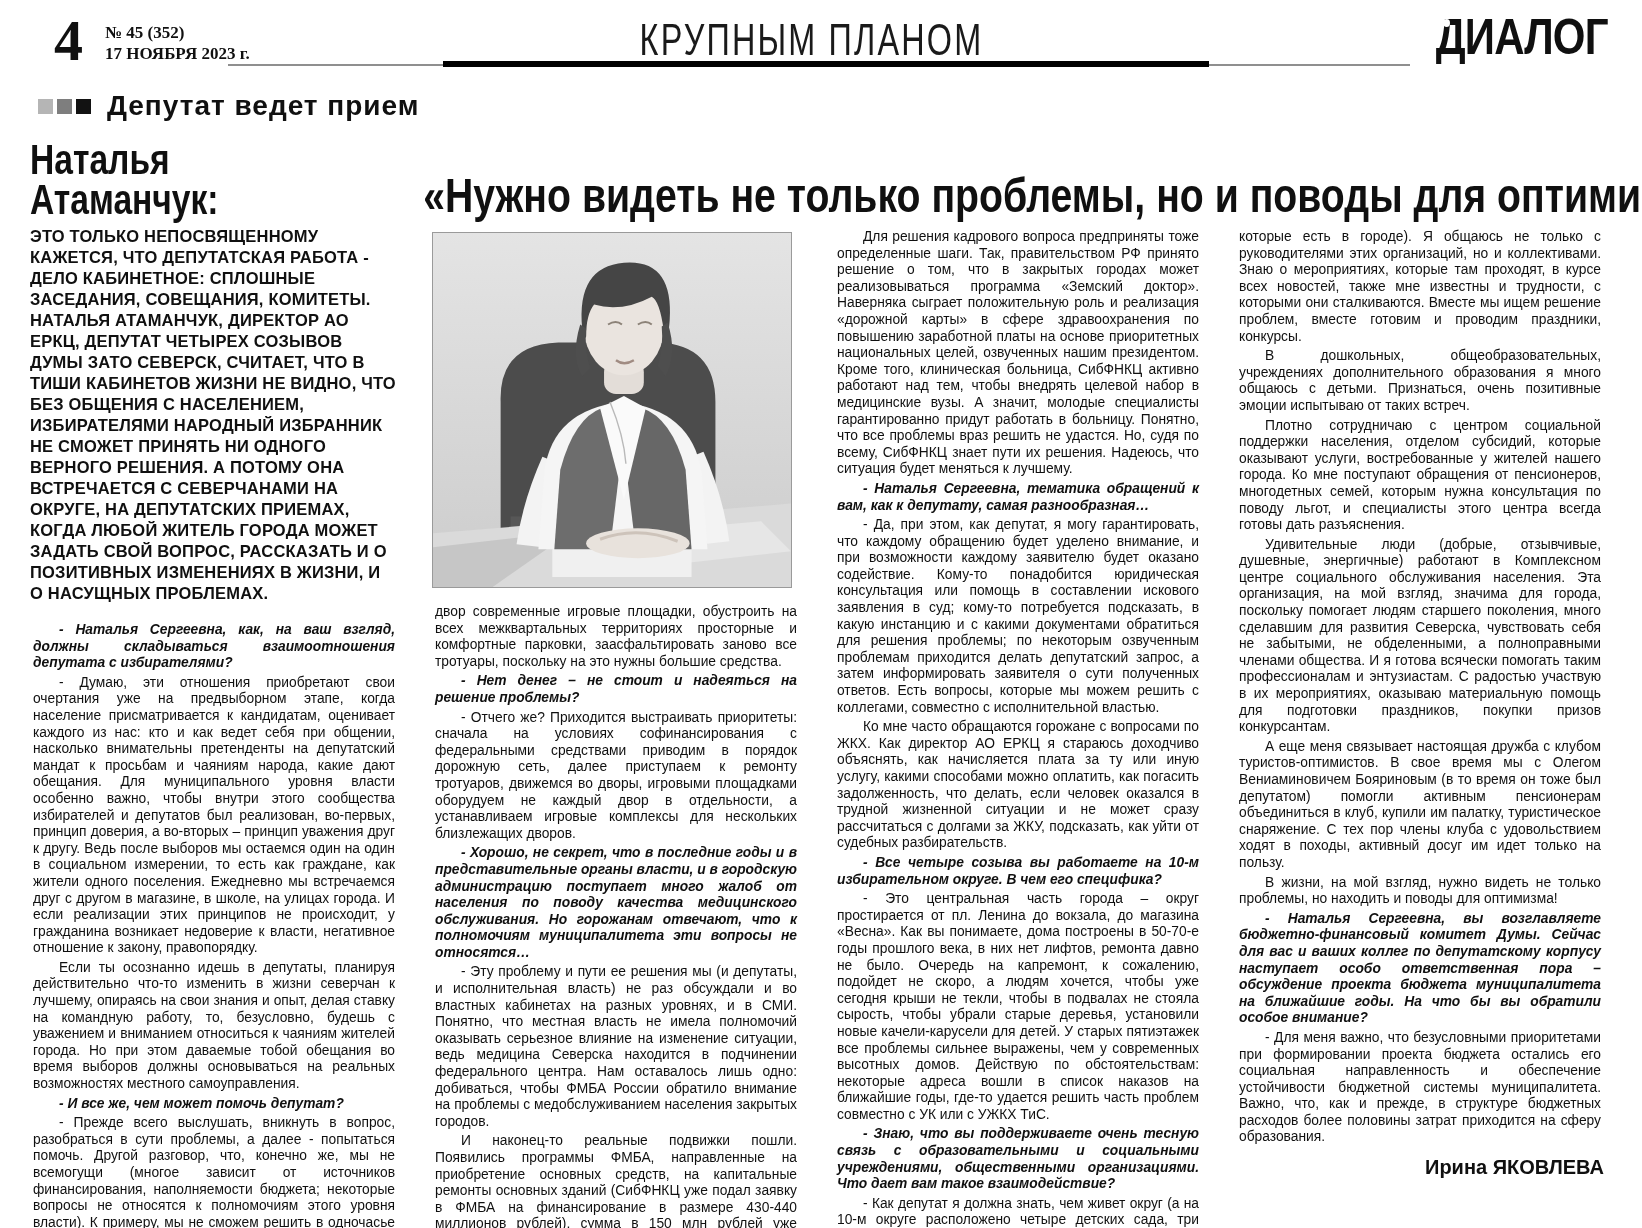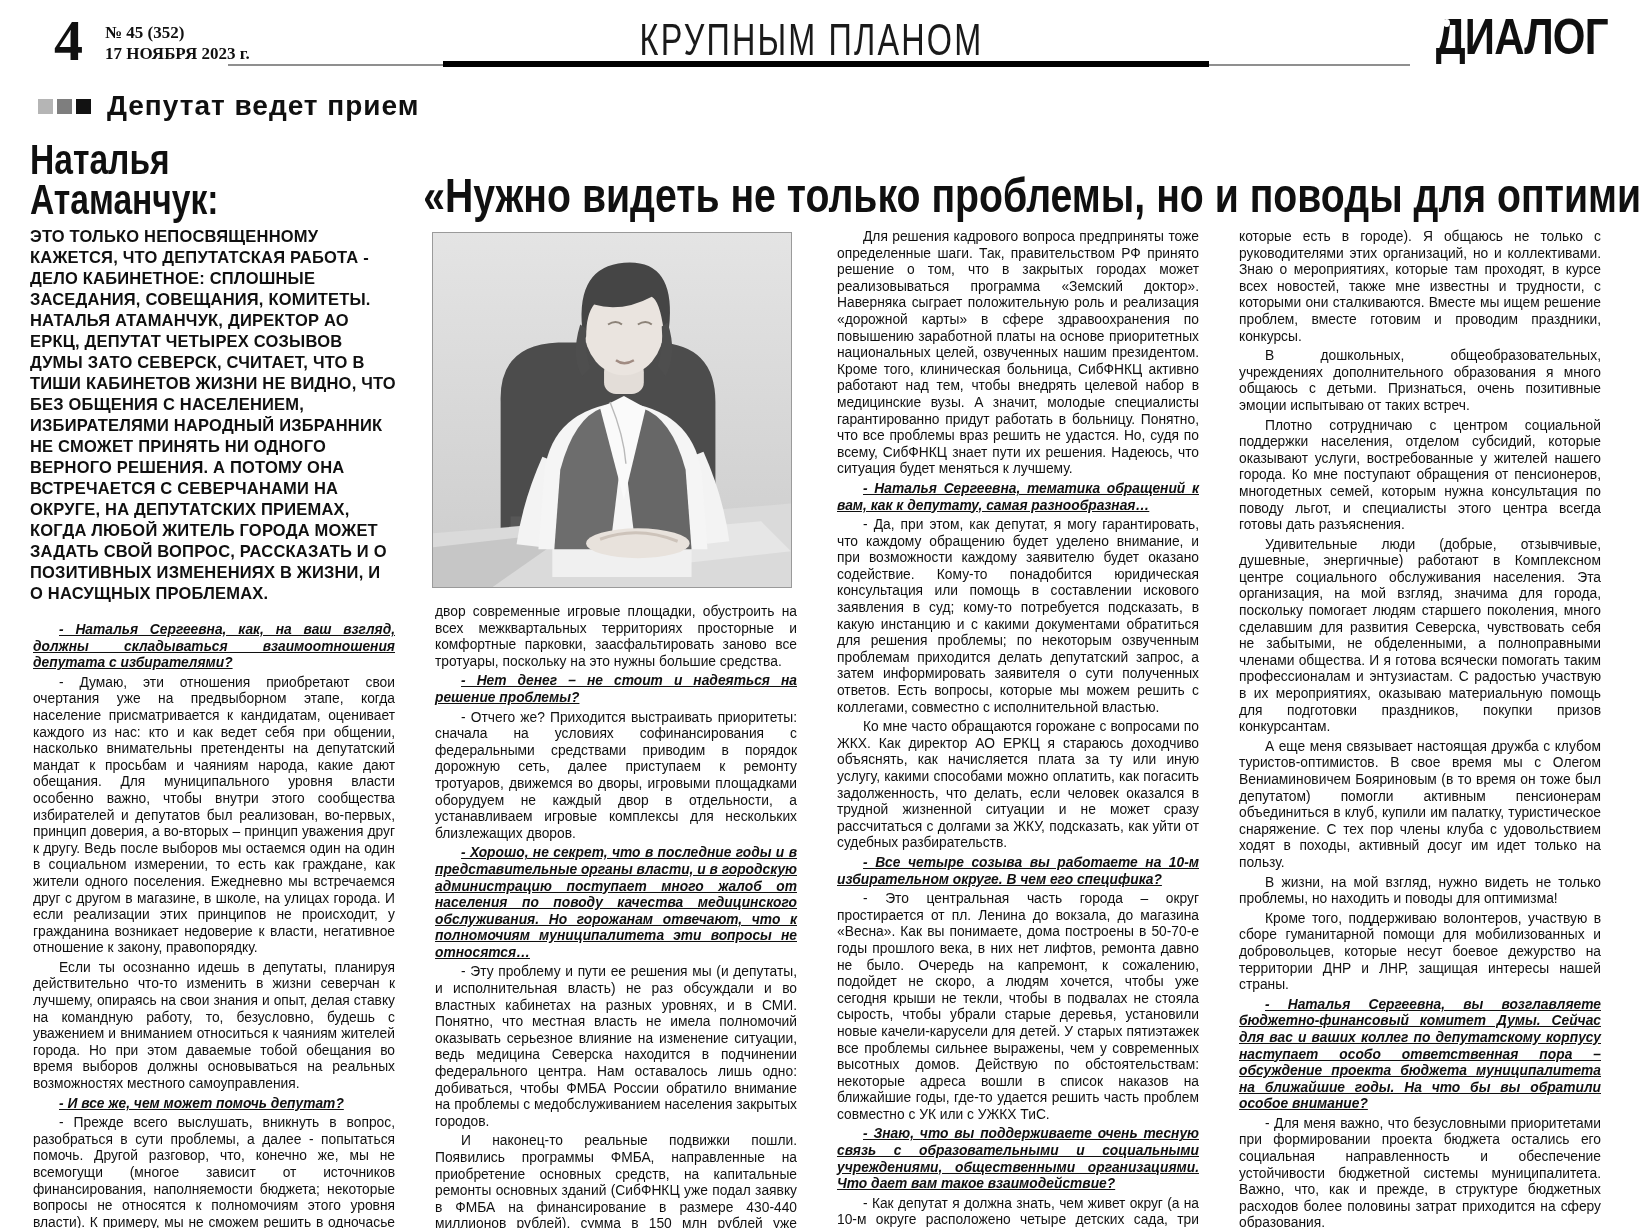--- a/index.html
+++ b/index.html
@@ -28,21 +28,21 @@
         transform-origin:left top;white-space:nowrap;}
   .quote{flex:1;text-align:center;font-weight:bold;font-size:49px;line-height:50px;margin-top:14px;
         transform:scaleX(.8);transform-origin:center top;white-space:nowrap;}
   
   .columns{display:grid;grid-template-columns:repeat(4,368px);column-gap:34px;
         padding:6px 30px 0 30px;}
   .col{height:1020px;overflow:hidden;}
   .lead{font-weight:bold;font-size:16.5px;line-height:21px;text-transform:uppercase;
         letter-spacing:.2px;margin-bottom:18px;}
   .para{margin:3px;font-size:13.8px;line-height:16.6px;text-align:justify;text-indent:26px;}
-  .para.q{font-weight:bold;font-style:italic;text-decoration:underline;}
+  .para.q{font-weight:bold;font-style:italic;}
   .para.cont{text-indent:0;}
   .byline{margin-top:10px;text-align:right;font-weight:bold;font-size:20px;}
   
   .photo{width:360px;height:356px;border:1px solid #9a9a9a;box-sizing:border-box;
         margin:6px 0 16px 0;display:block;}
 </style>
 </head>
 <body>
 
 <div class="page">
@@ -157,21 +157,20 @@
     </div>
 
     <div class="col">
       <div>
           <p class="para cont">которые есть в городе). Я общаюсь не только с руководителями этих организаций, но и коллективами. Знаю о мероприятиях, которые там проходят, в курсе всех новостей, также мне известны и трудности, с которыми они сталкиваются. Вместе мы ищем решение проблем, вместе готовим и проводим праздники, конкурсы.</p>
           <p class="para a">В дошкольных, общеобразовательных, учреждениях дополнительного образования я много общаюсь с детьми. Признаться, очень позитивные эмоции испытываю от таких встреч.</p>
           <p class="para a">Плотно сотрудничаю с центром социальной поддержки населения, отделом субсидий, которые оказывают услуги, востребованные у жителей нашего города. Ко мне поступают обращения от пенсионеров, многодетных семей, которым нужна консультация по поводу льгот, и специалисты этого центра всегда готовы дать разъяснения.</p>
           <p class="para a">Удивительные люди (добрые, отзывчивые, душевные, энергичные) работают в Комплексном центре социального обслуживания населения. Эта организация, на мой взгляд, значима для города, поскольку помогает людям старшего поколения, много сделавшим для развития Северска, чувствовать себя не забытыми, не обделенными, а полноправными членами общества. И я готова всячески помогать таким профессионалам и энтузиастам. С радостью участвую в их мероприятиях, оказываю материальную помощь для подготовки праздников, покупки призов конкурсантам.</p>
           <p class="para a">А еще меня связывает настоящая дружба с клубом туристов-оптимистов. В свое время мы с Олегом Вениаминовичем Бояриновым (в то время он тоже был депутатом) помогли активным пенсионерам объединиться в клуб, купили им палатку, туристическое снаряжение. С тех пор члены клуба с удовольствием ходят в походы, активный досуг им идет только на пользу.</p>
           <p class="para a">В жизни, на мой взгляд, нужно видеть не только проблемы, но находить и поводы для оптимизма!</p>
-          <p class="para a">Кроме того, поддерживаю волонтеров, участвую в сборе гуманитарной помощи для мобилизованных и добровольцев, которые несут боевое дежурство на территории ДНР и ЛНР, защищая интересы нашей страны.</p>
           <p class="para q">- Наталья Сергеевна, вы возглавляете бюджетно-финансовый комитет Думы. Сейчас для вас и ваших коллег по депутатскому корпусу наступает особо ответственная пора – обсуждение проекта бюджета муниципалитета на ближайшие годы. На что бы вы обратили особое внимание?</p>
           <p class="para a">- Для меня важно, что безусловными приоритетами при формировании проекта бюджета остались его социальная направленность и обеспечение устойчивости бюджетной системы муниципалитета. Важно, что, как и прежде, в структуре бюджетных расходов более половины затрат приходится на сферу образования.</p>
         </div>
       <div class="byline">Ирина ЯКОВЛЕВА</div>
     </div>
 
   </div>
 </div>
 
 </body></html>

